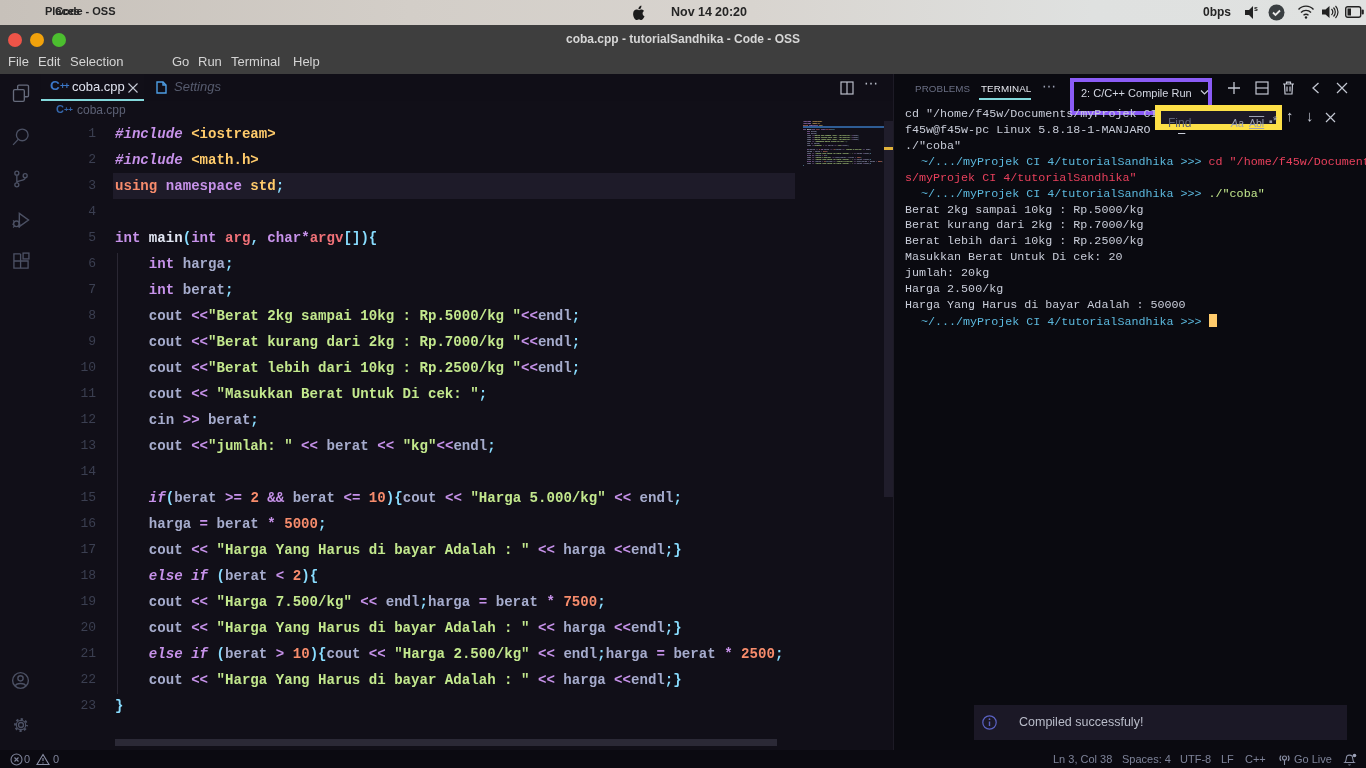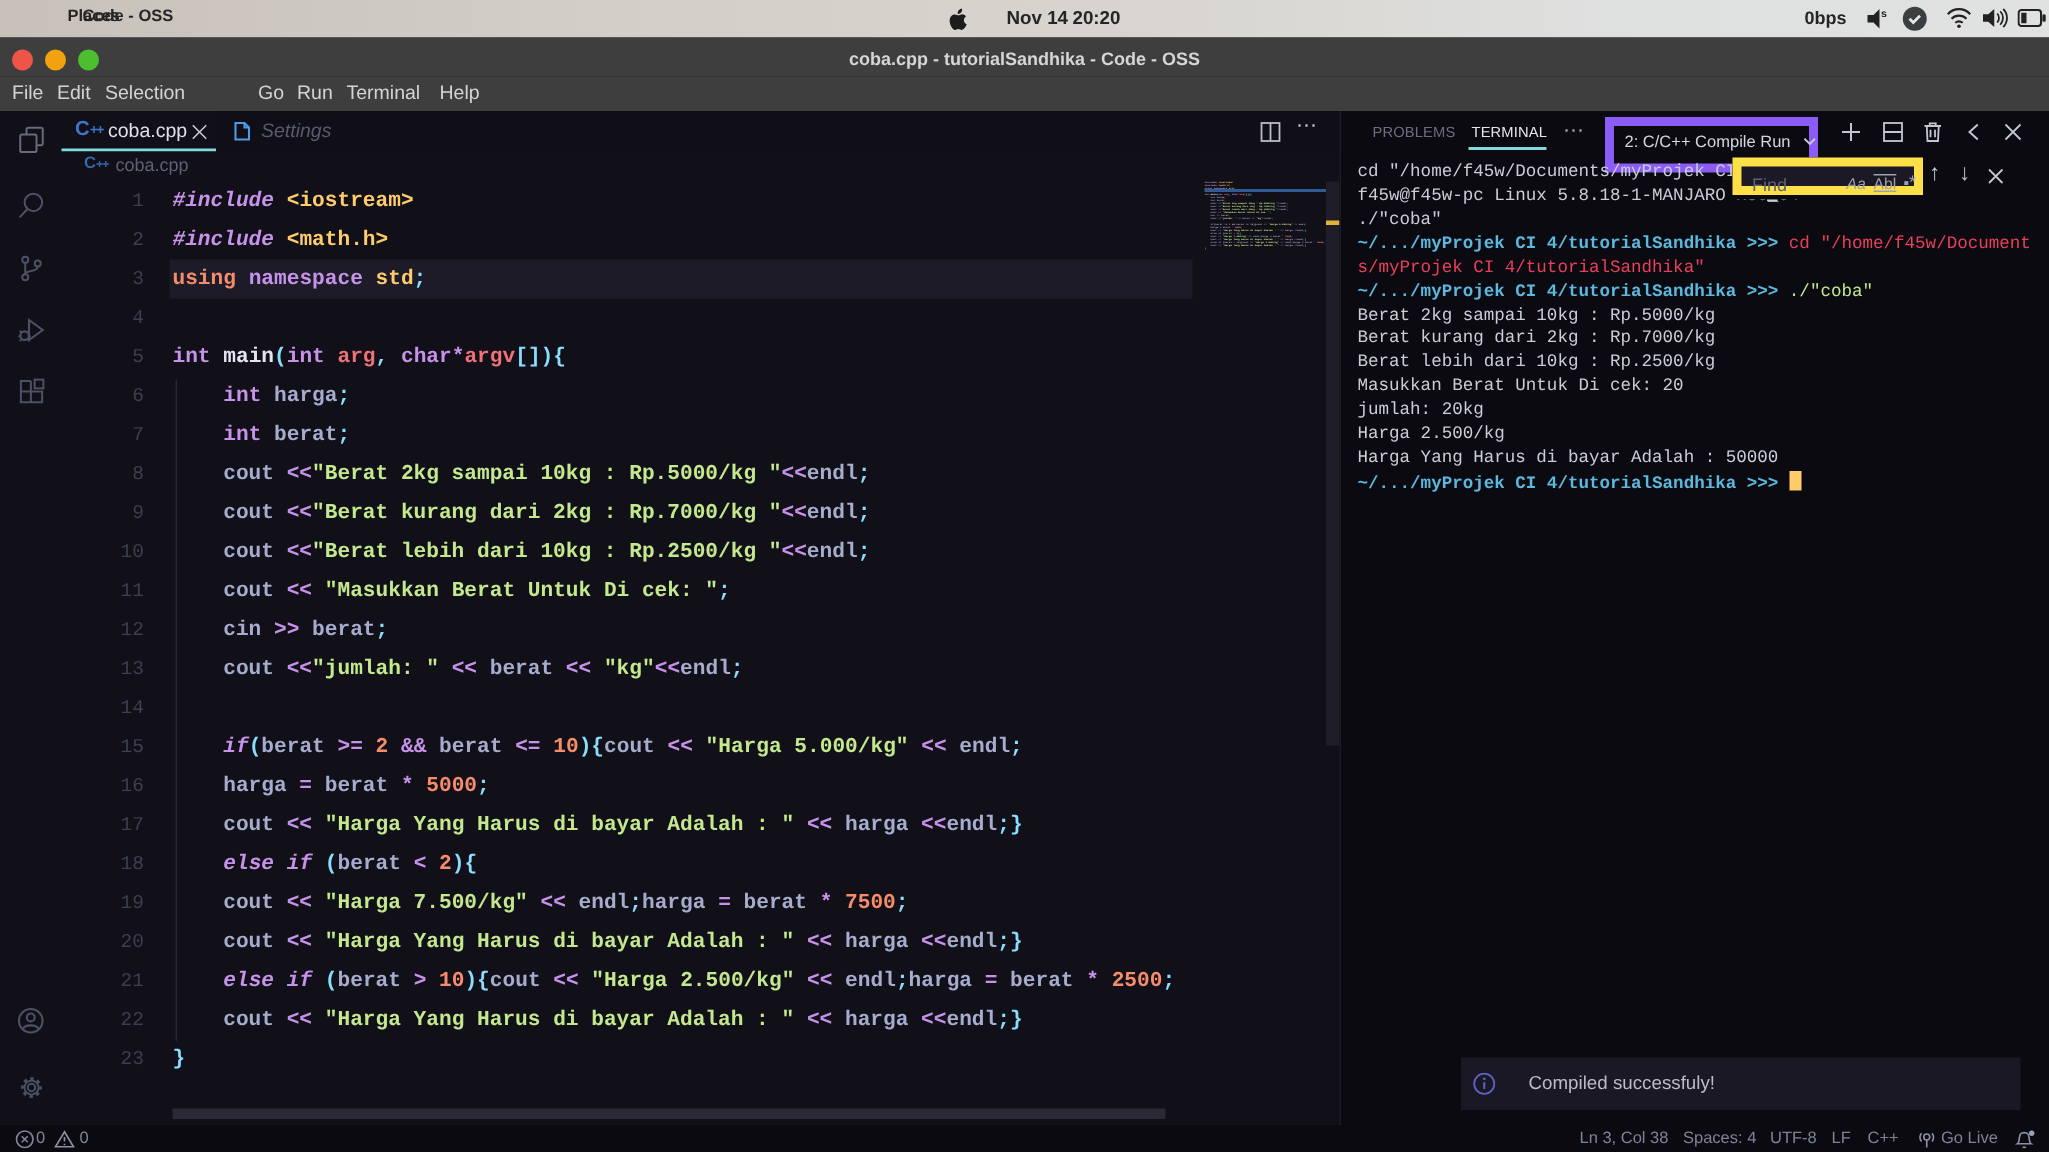--- a/index.html
+++ b/index.html
@@ -62,21 +62,21 @@
   #vsb { left:844px; top:0px; width:12px; height:376px; background:#201d2b; }
   #ovy { left:844px; top:26px; width:13px; height:3px; background:#e2b33b; }
   #hsb { left:75px; top:618px; width:662px; height:7px; background:#2b2936; }
 
   
   #panel { left:893px; top:0; width:473px; height:676px; background:#0a0a10; border-left:1px solid #1d1b26; }
   #pheader { position:absolute; left:0; top:0; width:473px; height:28px; font-size:10.5px; }
   #term { position:absolute; left:11px; top:33px; width:462px; }
   #term pre { height:15.93px; line-height:15.93px; font-family:"Liberation Mono",monospace;
      font-size:11.7px; color:#c9cdd9; }
-  .tc { color:#5cb9de; font-weight:bold; }
+  .tc { color:#5cb9de; font-weight:normal;margin-left:16px; }
   .tr { color:#e8405c; }
   .tg { color:#c3e88d; }
   .cur { display:inline-block; width:8px; height:13.5px; background:#ffcb6b; vertical-align:-2.5px; }
 
   
   #find { position:absolute; left:261px; top:31px; width:192px; height:28px; background:#0a0a10; }
   #findbox { position:absolute; left:0; top:0; width:127px; height:25px; background:#1c1926; border:6px solid #fde047; }
   
   #notif { position:absolute; left:80px; top:631px; width:373px; height:35px; background:#1b1826; }
 
@@ -295,21 +295,21 @@
     <div class="abs" id="ovy"></div>
     <div class="abs" id="hsb"></div>
   </div>
 
   <div class="abs" id="panel">
     <div id="pheader">
       <span class="abs" style="left:21px;top:9px;color:#6a6f84;font-size:9.8px;letter-spacing:0.1px;">PROBLEMS</span>
       <span class="abs" style="left:87px;top:9px;color:#e6e8ef;font-size:9.8px;letter-spacing:0.1px;">TERMINAL</span>
       <div class="abs" style="left:85px;top:24px;width:52px;height:2px;background:#84d9dc;"></div>
       <span class="abs" style="left:148px;top:4px;color:#9ba0b2;font-size:14px;">⋯</span>
-      <div class="abs" style="left:176px;top:4px;width:142px;height:37px;border:6px solid #8b5cf6;color:#d3d7e2;font-size:11px;">
+      <div class="abs" style="left:176px;top:4px;width:142px;height:37px;border:4px solid #8b5cf6;color:#d3d7e2;font-size:11px;">
         <span class="abs" style="left:7px;top:4.5px;">2: C/C++ Compile Run</span>
         <svg class="abs" style="left:126px;top:7px;" width="9" height="7" viewBox="0 0 9 7" fill="none" stroke="#c9cdd8" stroke-width="1.2">
             <path d="M1 1.5 L4.5 5 L8 1.5"></path>
           </svg>
       </div>
       <svg class="abs" style="left:333px;top:7px;" width="14" height="14" viewBox="0 0 14 14" stroke="#c3c7d2" stroke-width="1.3">
           <path d="M7 1 L7 13 M1 7 L13 7"></path>
         </svg>
       <svg class="abs" style="left:361px;top:7px;" width="14" height="14" viewBox="0 0 14 14" fill="none" stroke="#c3c7d2" stroke-width="1.2">
           <rect x="1" y="1" width="12" height="12"></rect>

